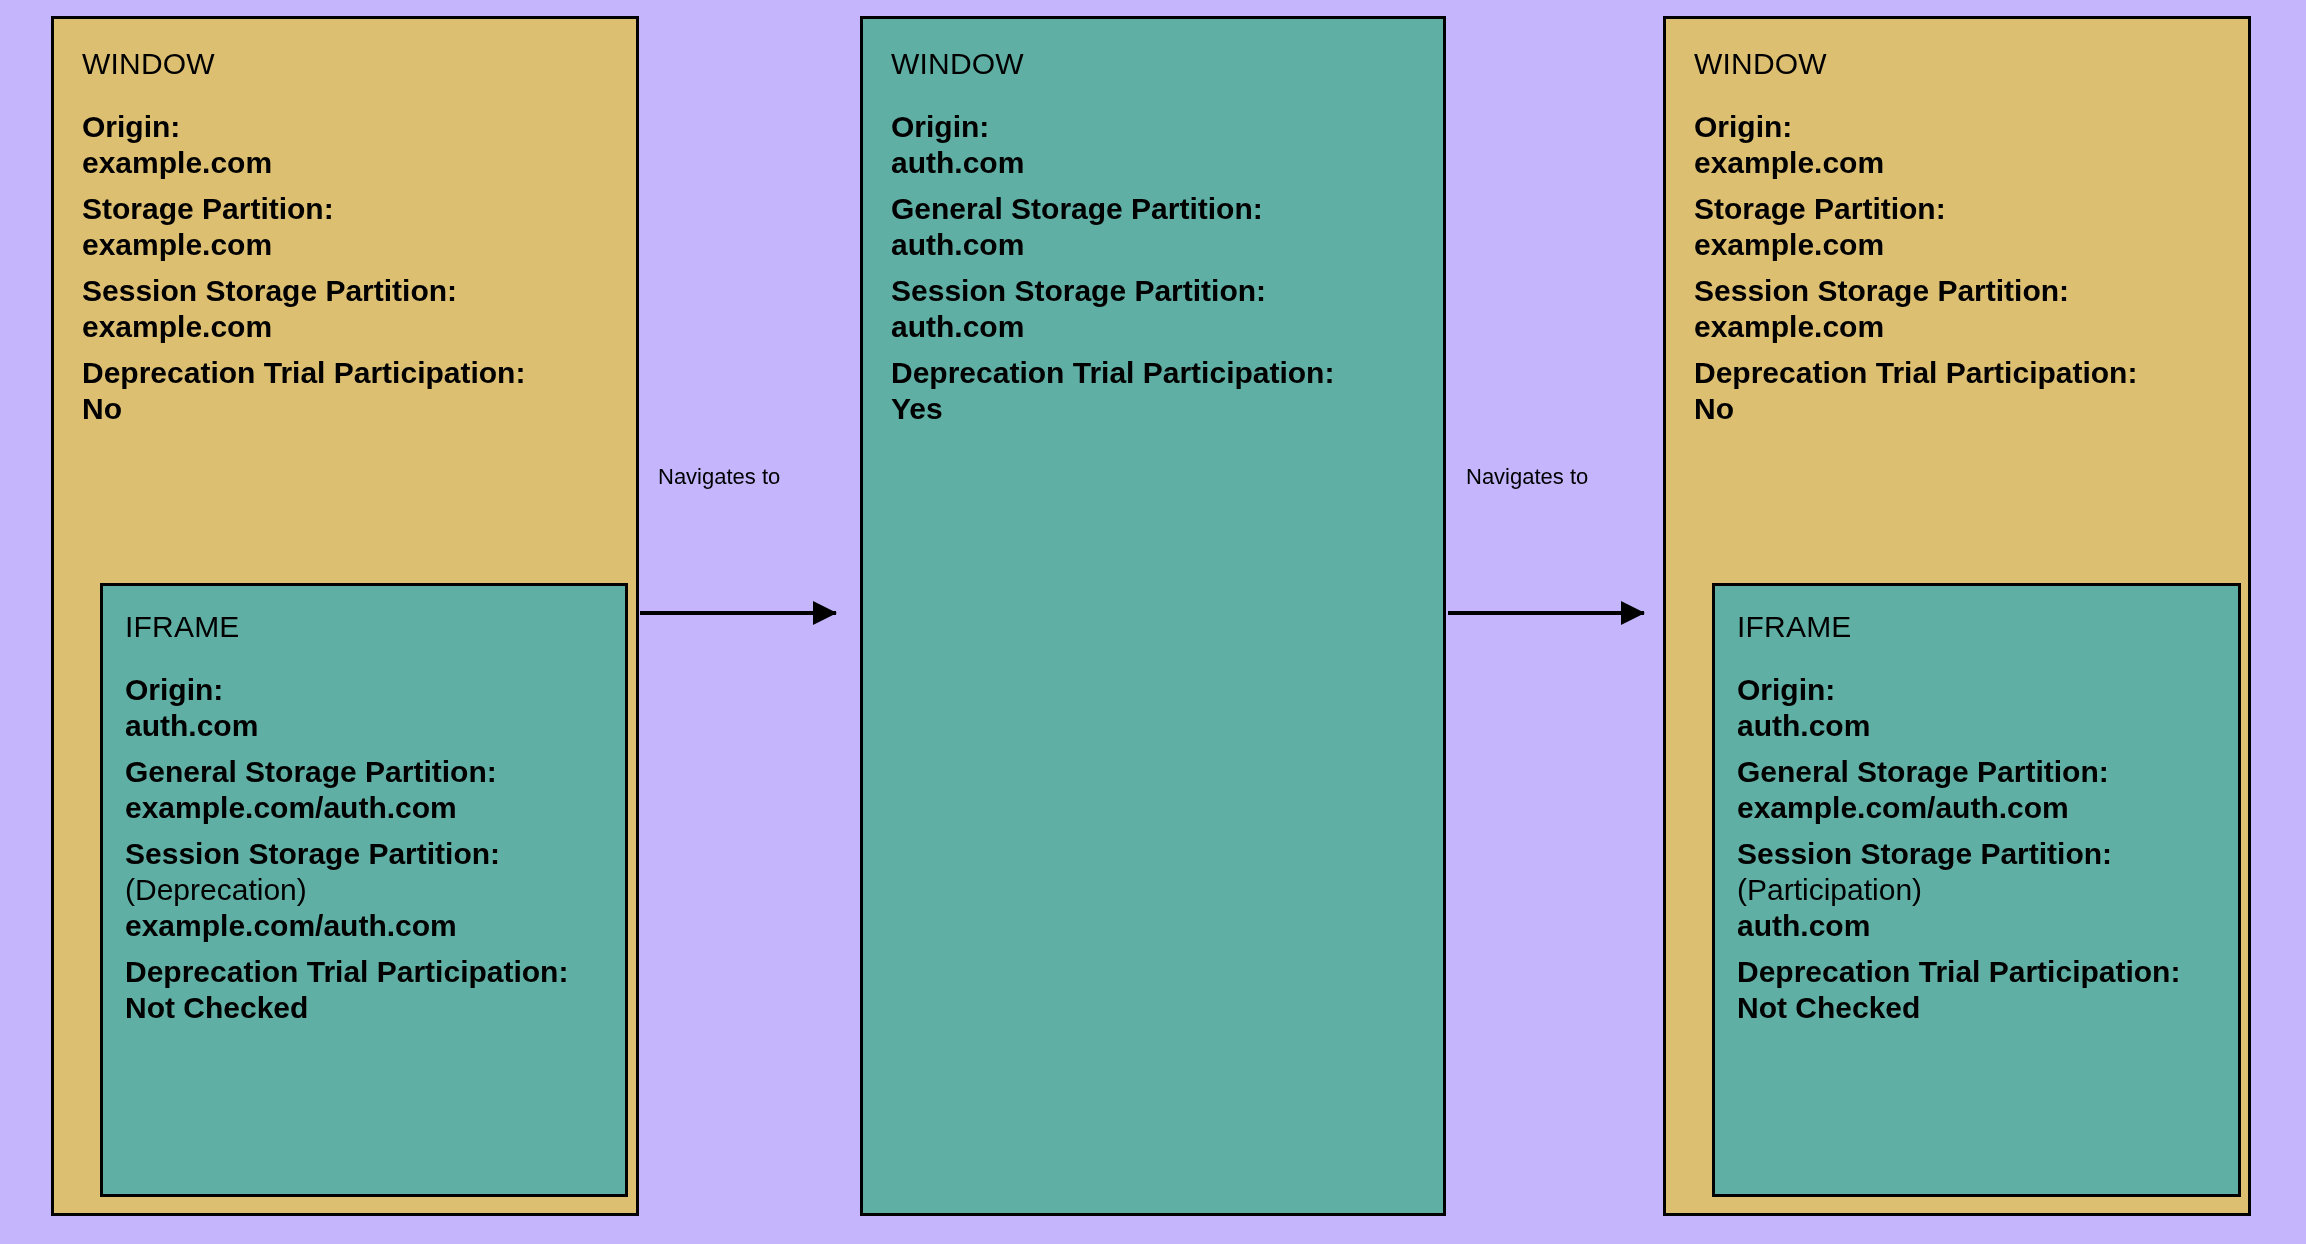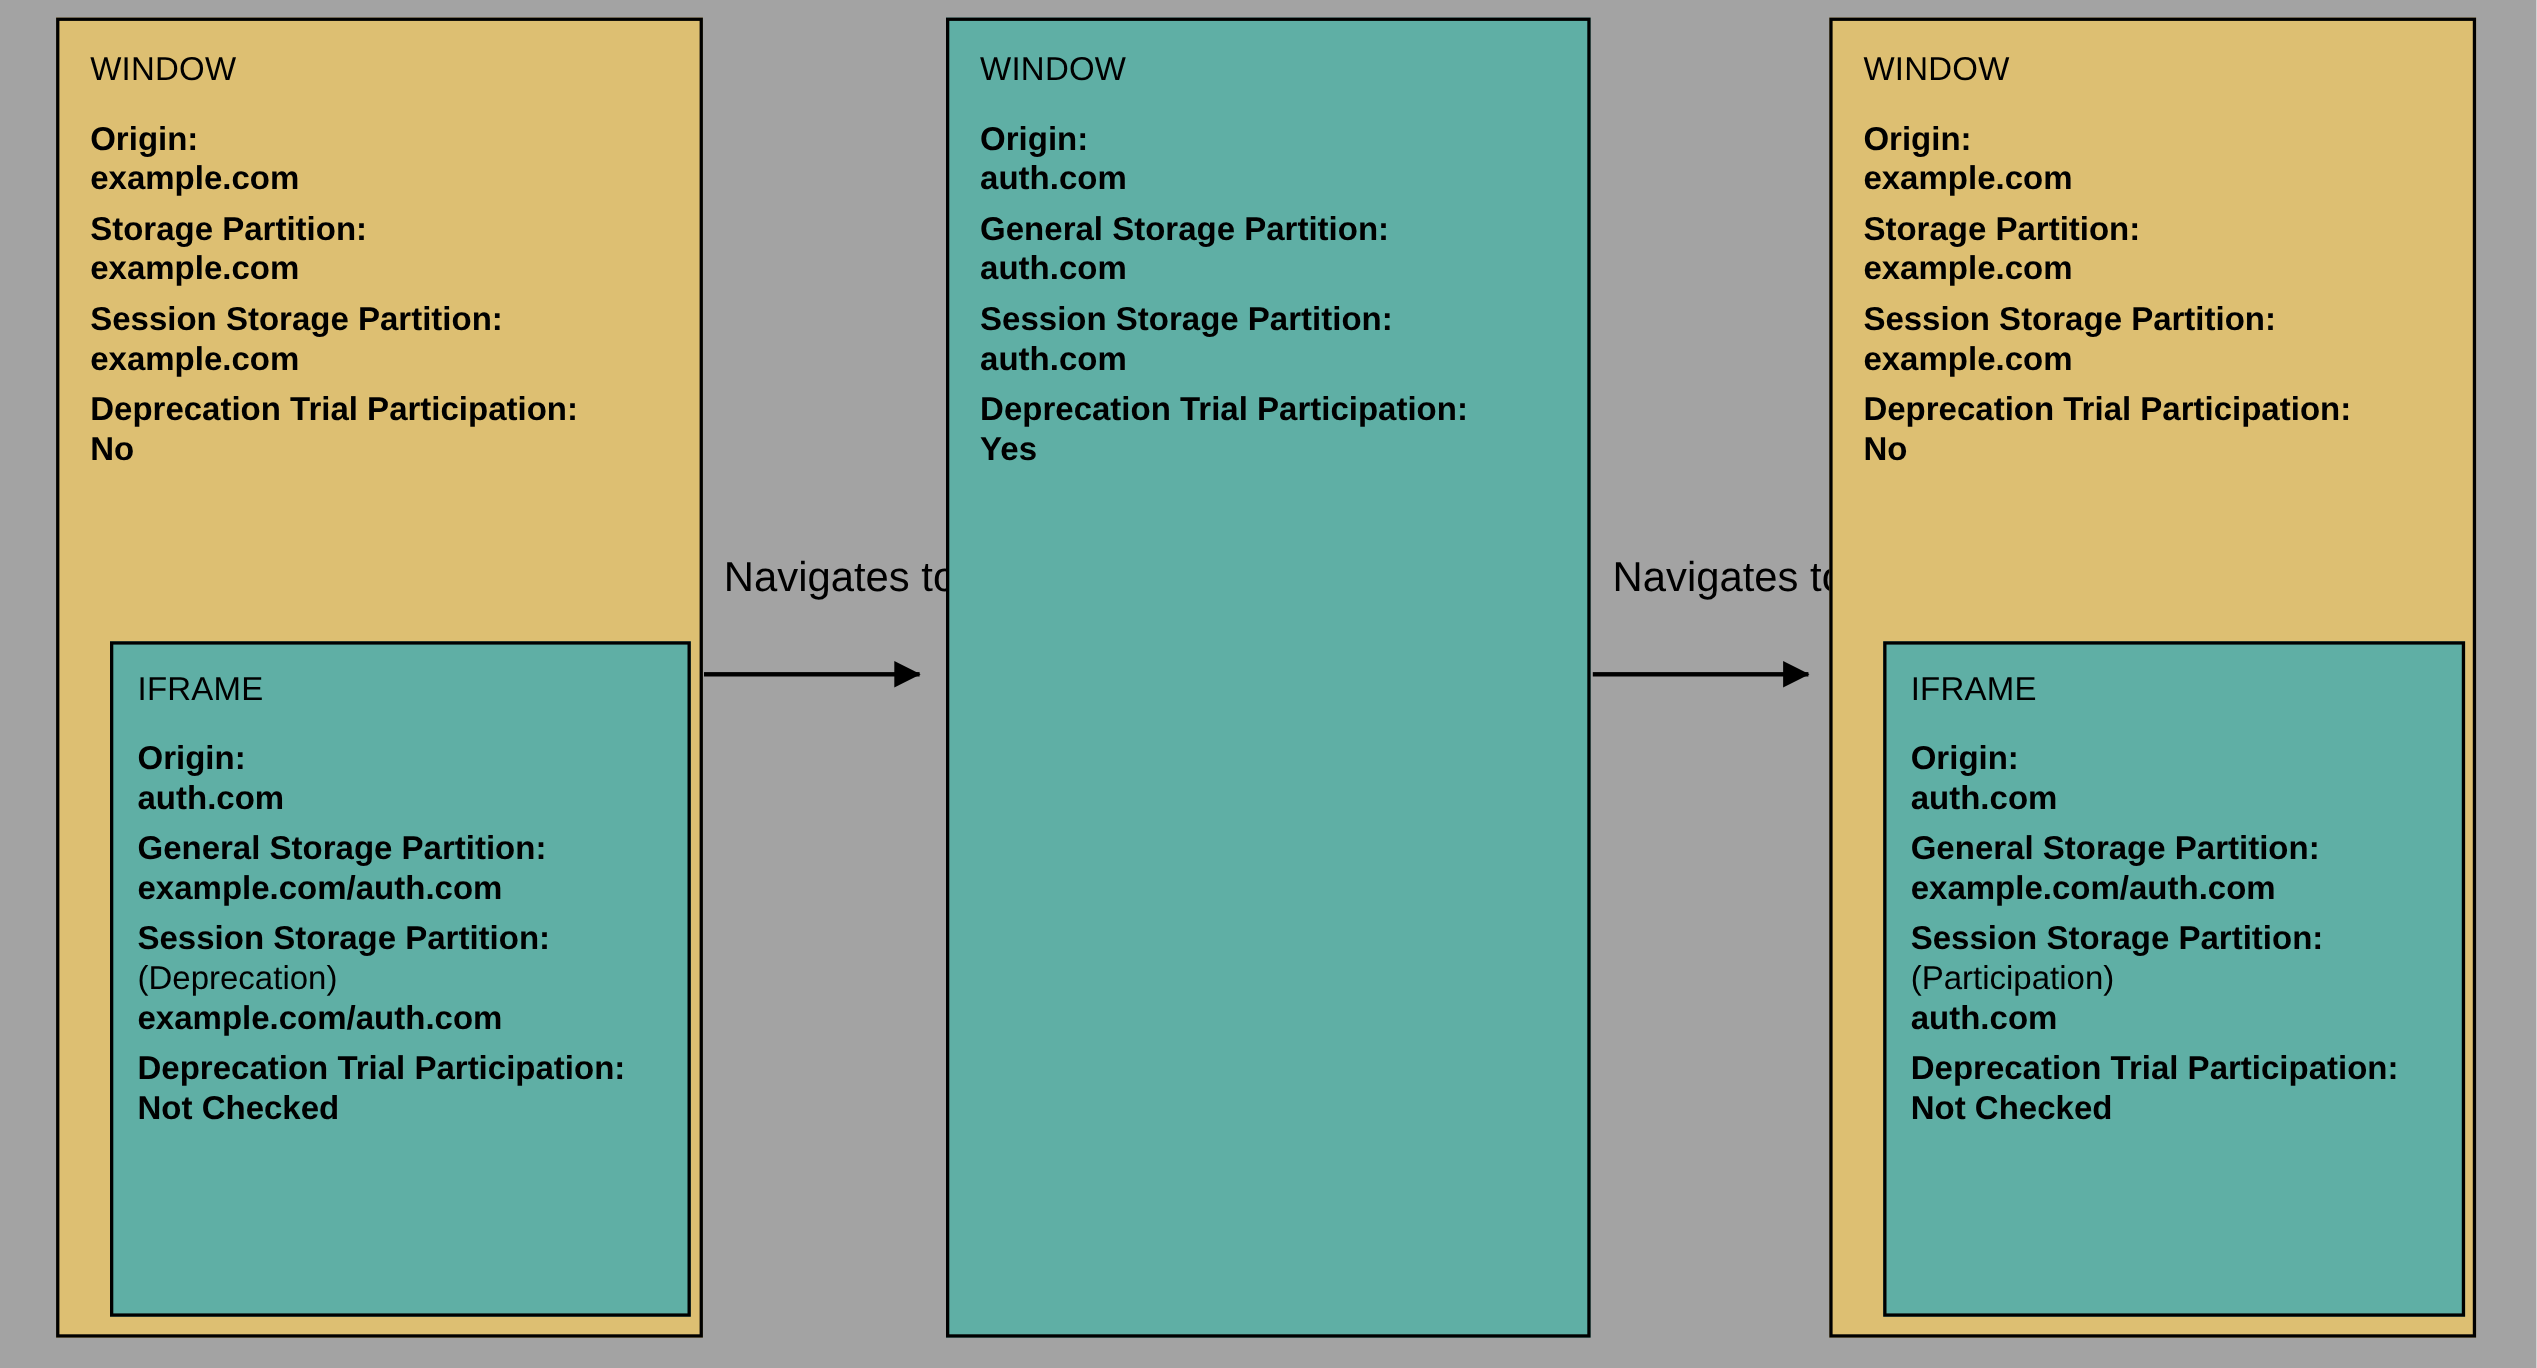--- a/index.html
+++ b/index.html
@@ -5,21 +5,21 @@
 <style>
   html, body {
     margin: 0;
     padding: 0;
     background: #ffffff;
   }
   #canvas {
     position: relative;
     width: 2306px;
     height: 1244px;
-    background: #a3a3a3;
+    background: #c4b5fd;
     font-family: "Liberation Sans", sans-serif;
     overflow: hidden;
   }
 
   .panel {
     position: absolute;
     box-sizing: border-box;
     border: 3px solid #000000;
   }
   .panel.tan   { background: #ddbf72; }
@@ -65,25 +65,24 @@
     right: -1px;
     top: -10px;
     width: 0;
     height: 0;
     border-top: 12px solid transparent;
     border-bottom: 12px solid transparent;
     border-left: 24px solid #000000;
   }
   .arrow-label {
     position: absolute;
-    font-size: 38px;
+    font-size: 22px;
     line-height: 34px;
     color: #000000;
     white-space: nowrap;
-    margin-top: 48px;
   }
 </style>
 </head>
 <body>
 
 <div id="canvas">
 
   <div class="panel tan" style="left:51px; top:16px; width:588px; height:1200px;">
 
     <div class="box-title" style="left:28px; top:28px;">WINDOW</div>

